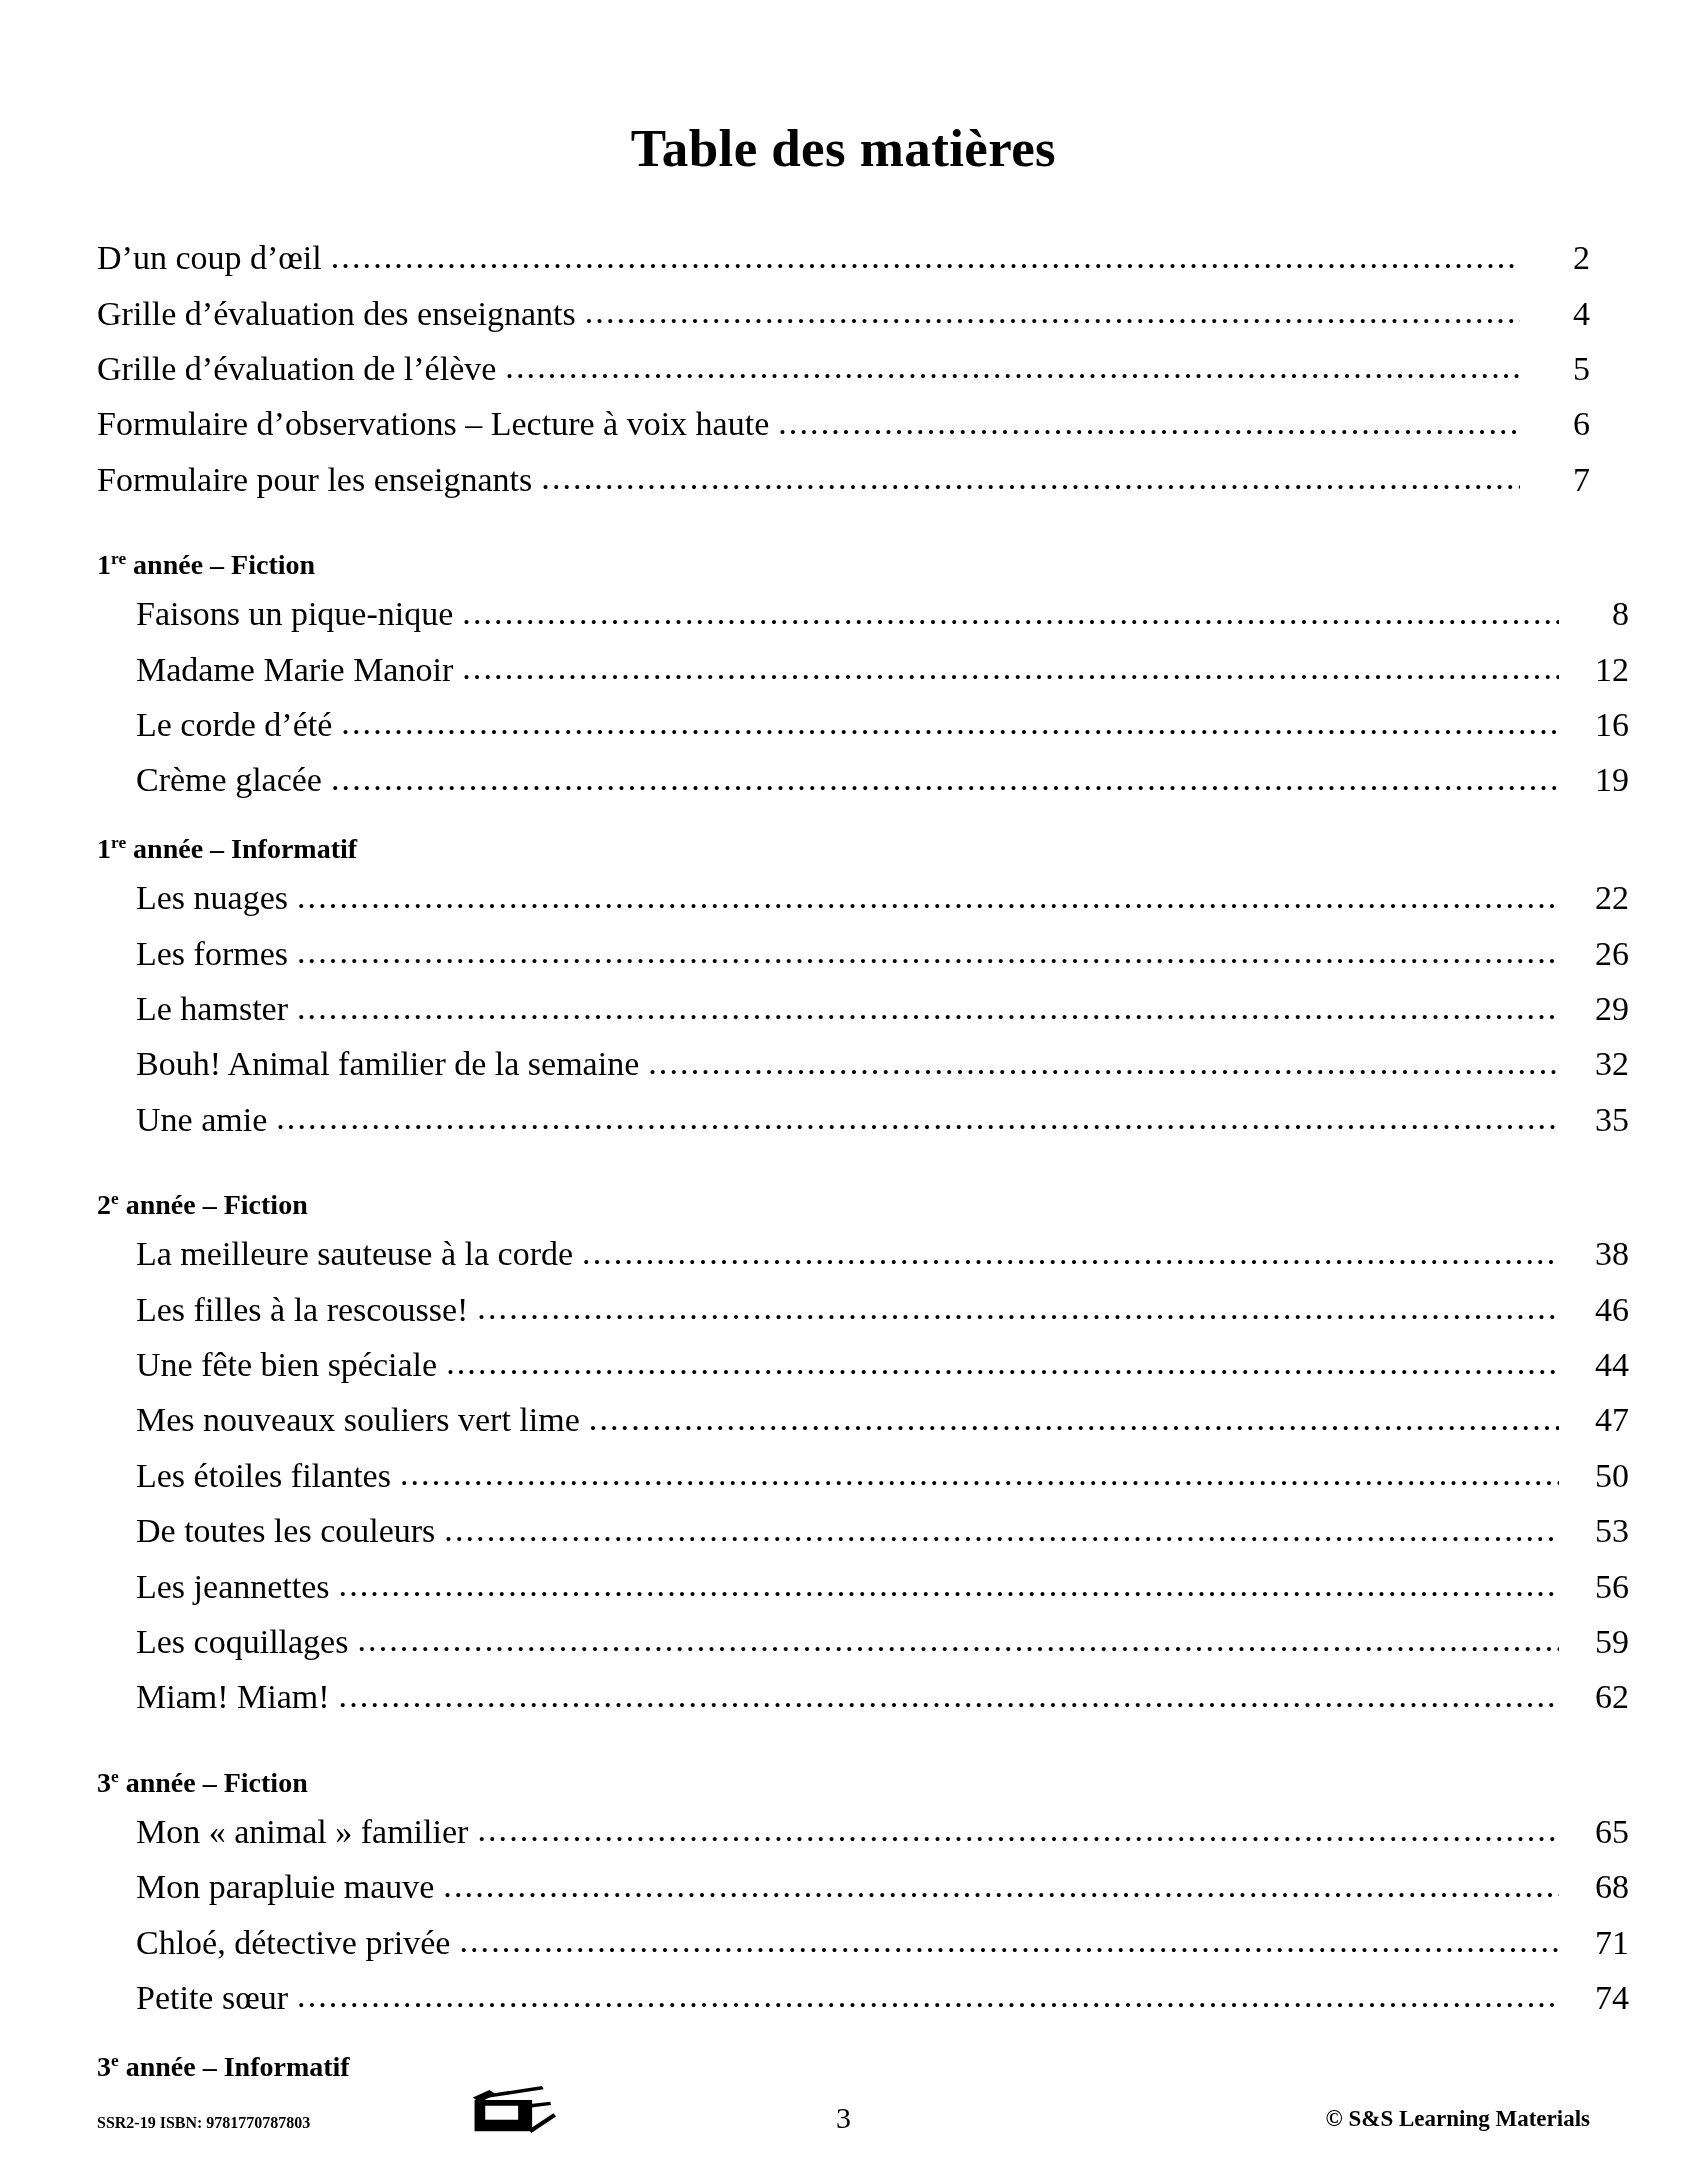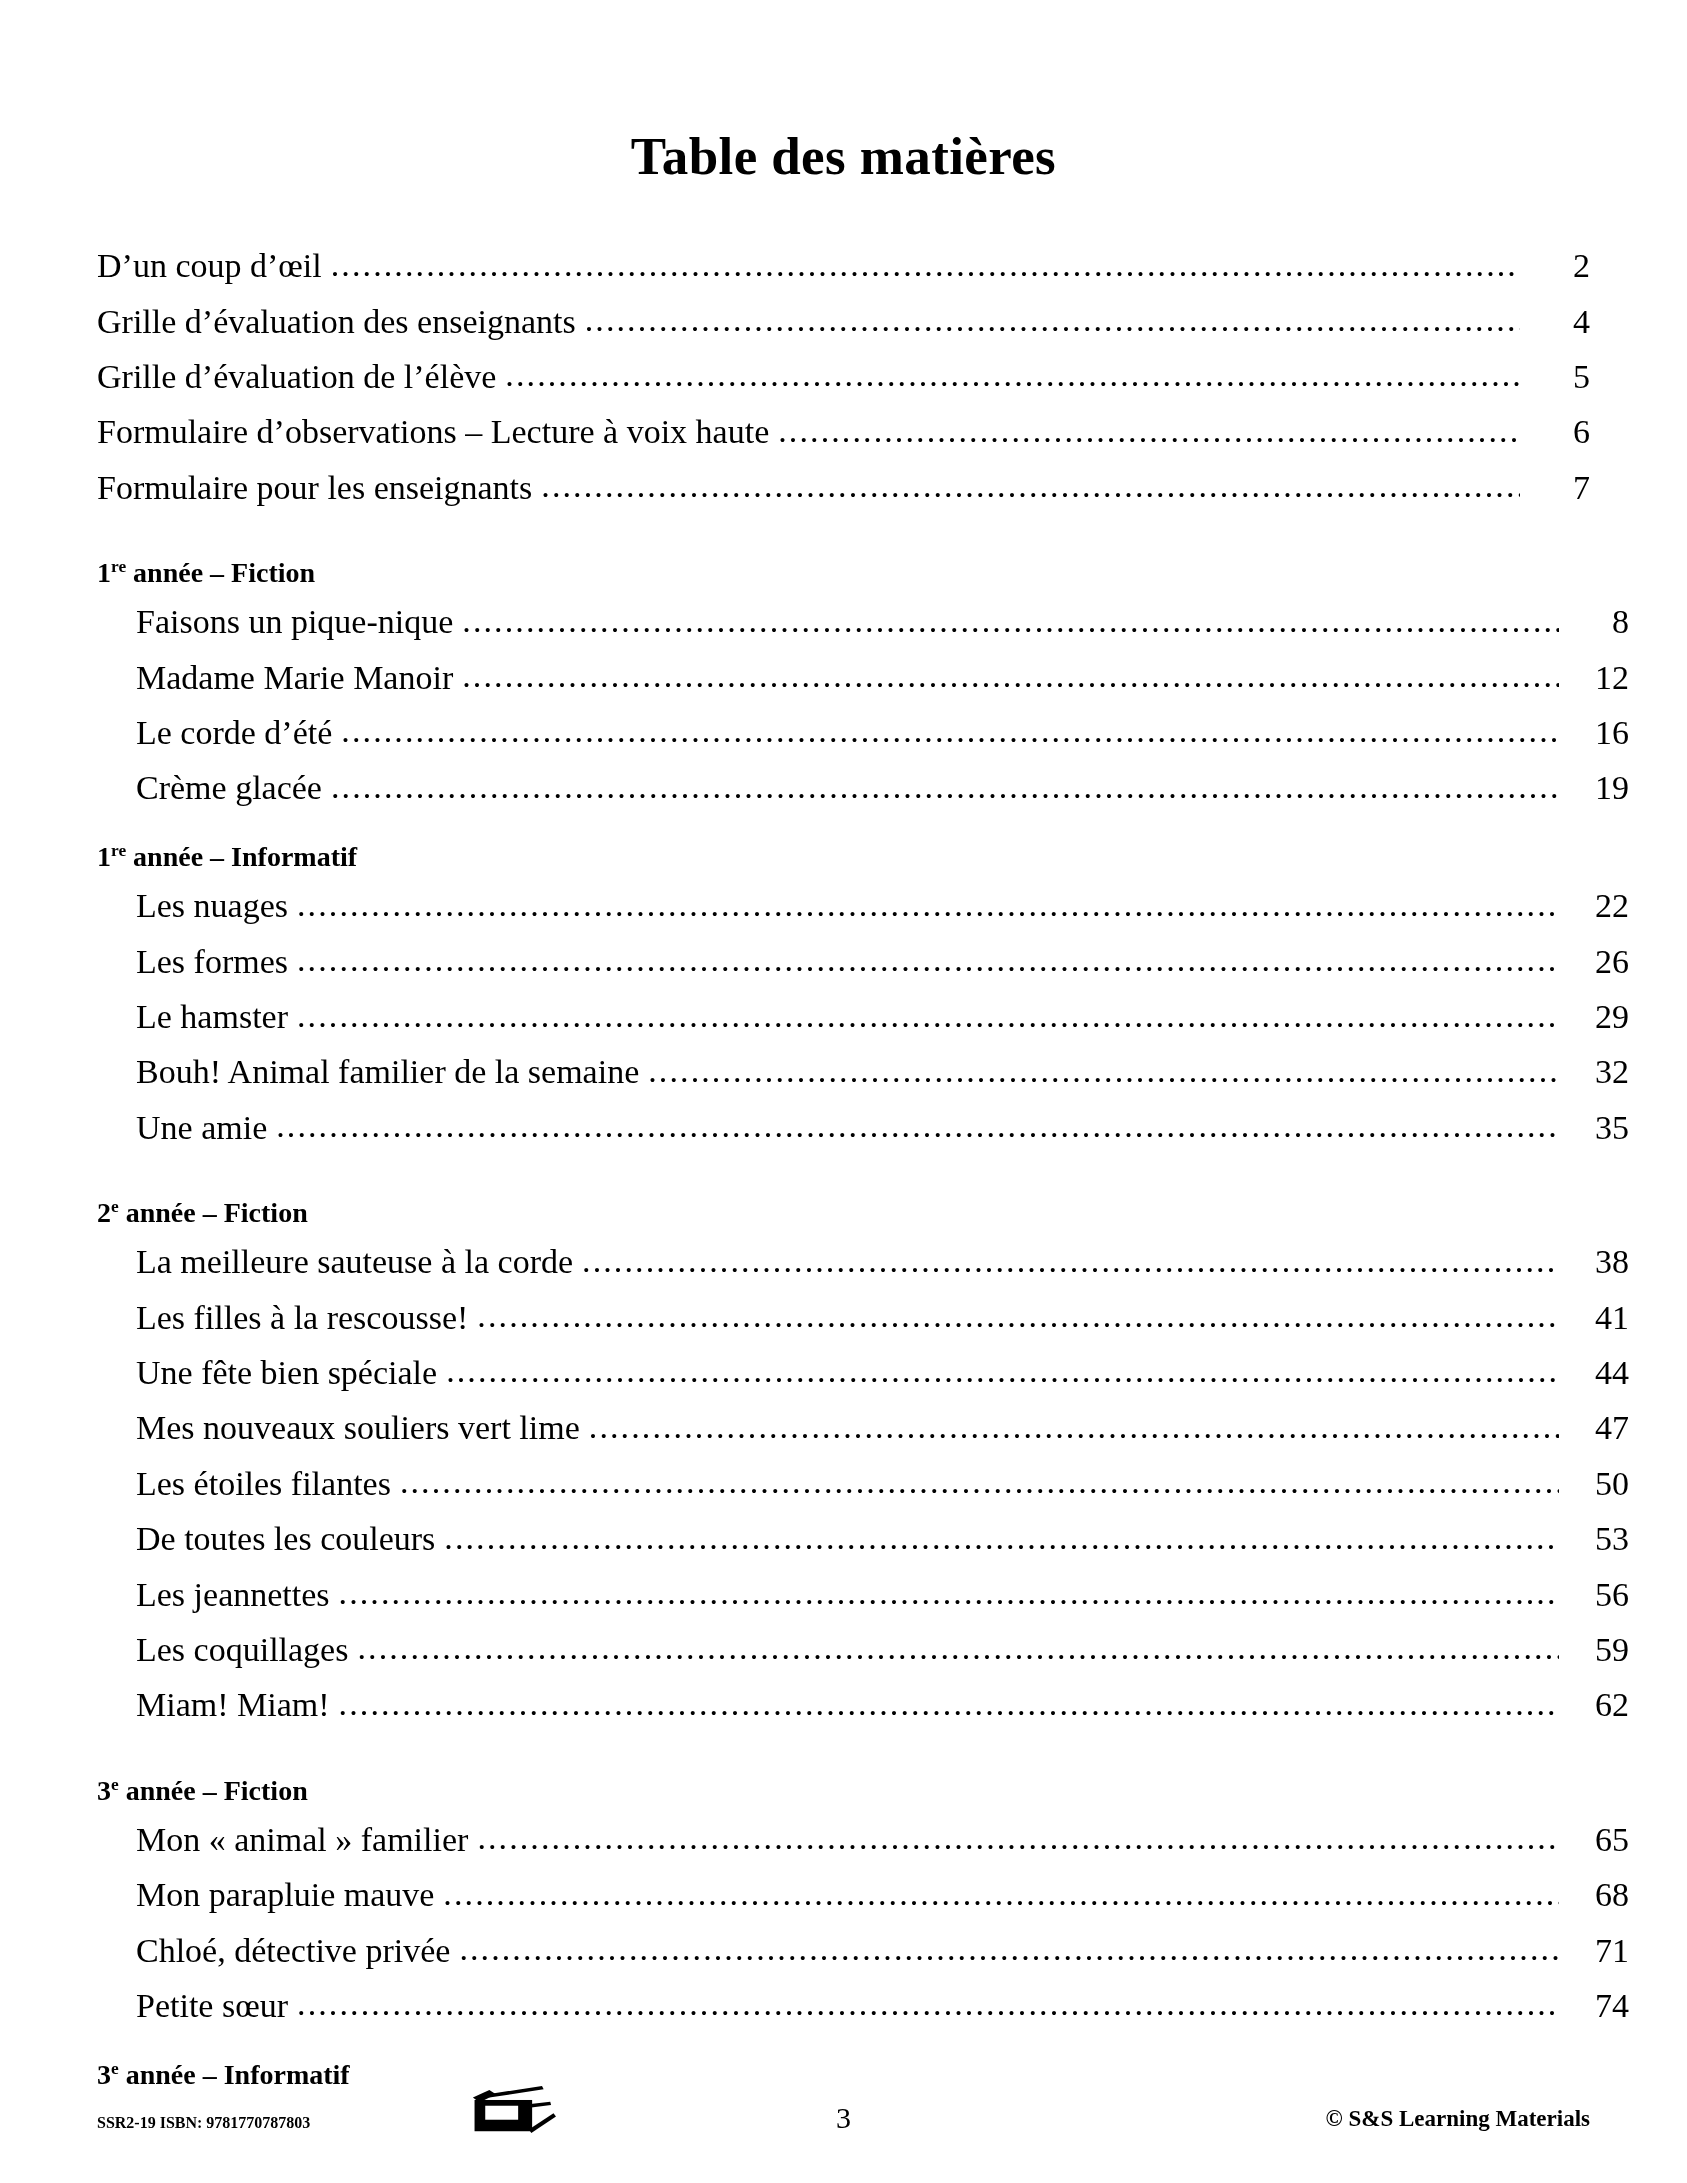--- a/index.html
+++ b/index.html
@@ -15,21 +15,21 @@
     color: #000000;
     -webkit-font-smoothing: antialiased;
   }
 
   .page {
     position: absolute;
     left: 0; top: 0;
     width: 1687px;
     height: 2183px;
     box-sizing: border-box;
-    padding: 8px 82px;
+    padding: 0 82px;
   }
 
   
   .doc-title {
     text-align: center;
     font-weight: bold;
     font-size: 53px;
     letter-spacing: 0.4px;
     margin: 0;
     padding-top: 119px;
@@ -227,21 +227,21 @@
     <div class="group">
       <div class="section-heading"><span>2</span><sup>e</sup><span> année – Fiction</span></div>
       <div class="toc-row indented">
         <span class="row-label">La meilleure sauteuse à la corde</span>
         <span class="leader">......................................................................................................................................................................................................................</span>
         <span class="pageno">38</span>
       </div>
       <div class="toc-row indented">
         <span class="row-label">Les filles à la rescousse!</span>
         <span class="leader">......................................................................................................................................................................................................................</span>
-        <span class="pageno">41</span>
+        <span class="pageno">46</span>
       </div>
       <div class="toc-row indented">
         <span class="row-label">Une fête bien spéciale</span>
         <span class="leader">......................................................................................................................................................................................................................</span>
         <span class="pageno">44</span>
       </div>
       <div class="toc-row indented">
         <span class="row-label">Mes nouveaux souliers vert lime</span>
         <span class="leader">......................................................................................................................................................................................................................</span>
         <span class="pageno">47</span>

